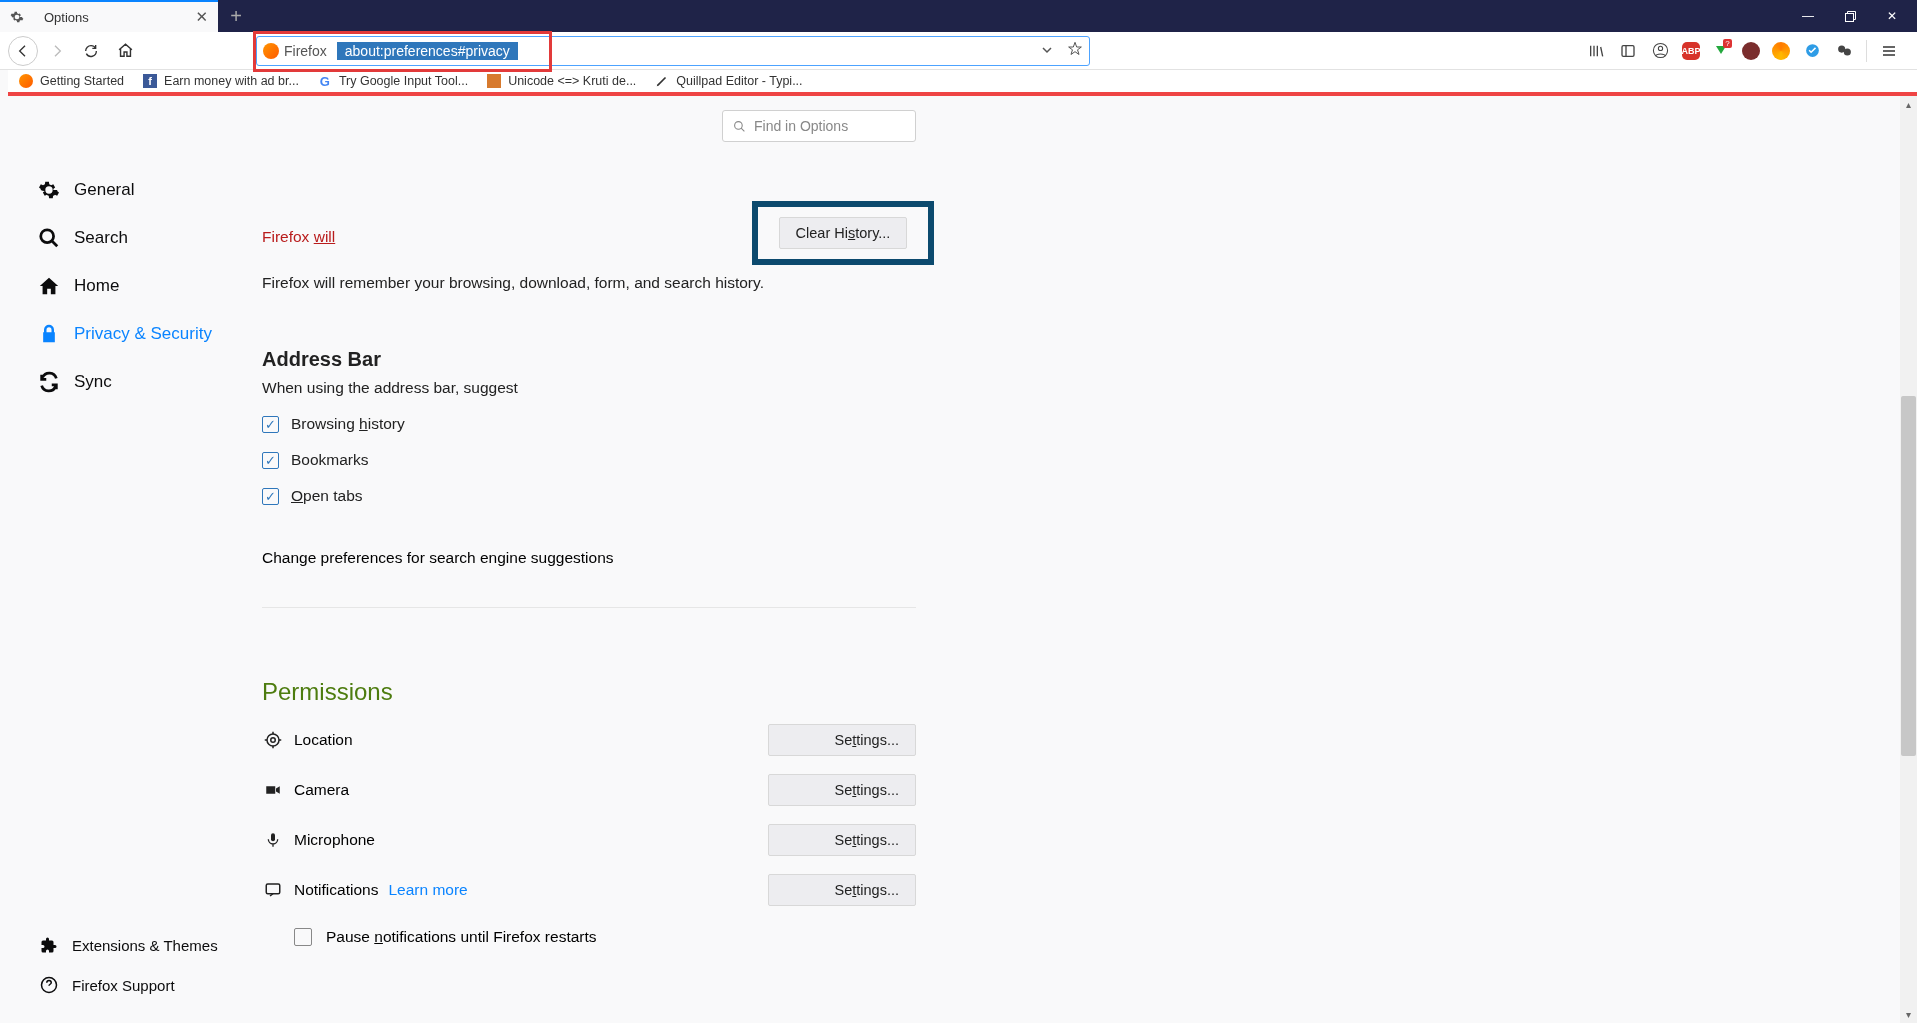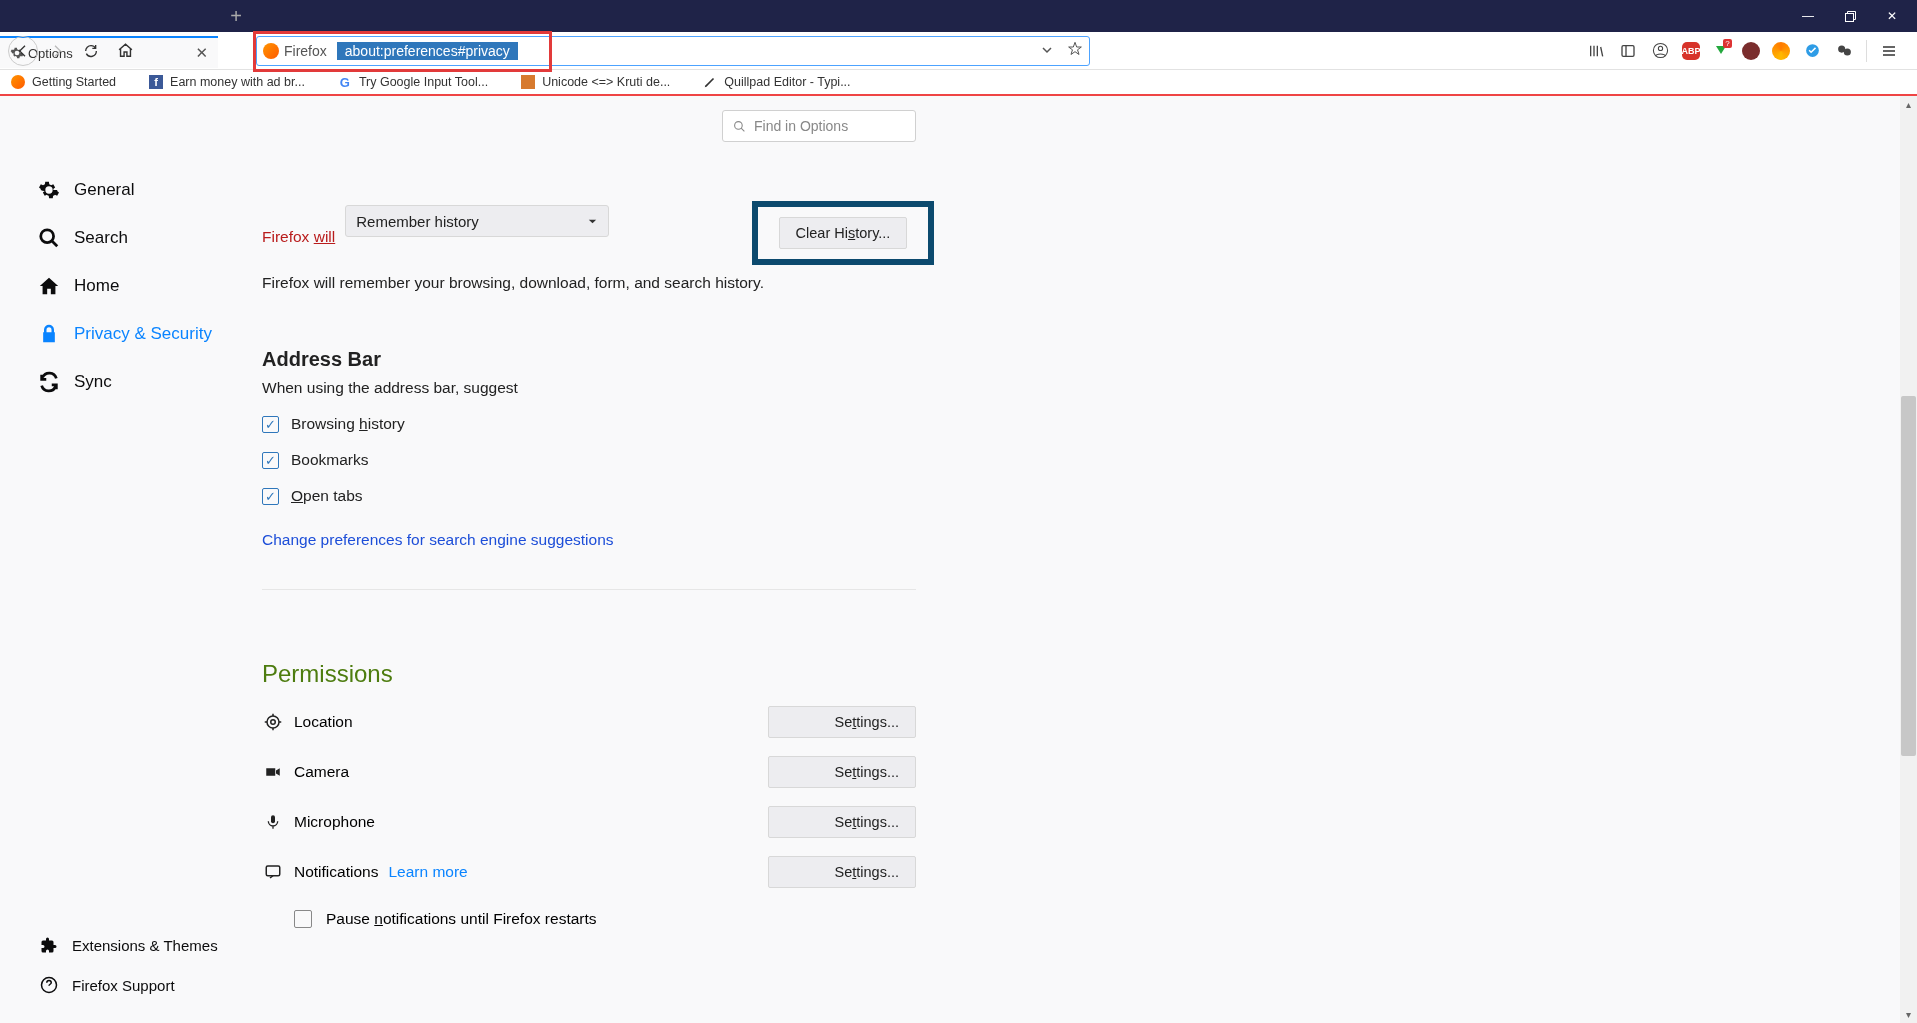--- a/index.html
+++ b/index.html
@@ -1,20 +1,20 @@
 <!DOCTYPE html>
 <html><head>
 <meta charset="utf-8">
 <style>
 * { margin: 0; padding: 0; box-sizing: border-box; font-family: "Segoe UI", Arial, sans-serif; }
 body { background: #f9f9fa; width: 1917px; height: 1023px; overflow: hidden; position: relative; }
 
 
 .tab-bar { height: 32px; background: #1f2348; display: flex; align-items: stretch; }
-.tab { background: #f9f9fa; width: 218px; height: 32px; display: flex; align-items: center; padding: 0 10px 0 10px; font-size: 13px; color: #333; gap: 4px; border-top: 2px solid #0a84ff; margin-top: 36px; }
+.tab { background: #f9f9fa; width: 218px; height: 32px; display: flex; align-items: center; padding: 0 10px 0 10px; font-size: 13px; color: #333; gap: 20px; border-top: 2px solid #0a84ff; }
 .tab .gear { width: 14px; height: 14px; }
 .tab .title { flex: 1; }
 .tab .close { font-size: 15px; color: #555; cursor: pointer; }
 .newtab { width: 36px; display: flex; align-items: center; justify-content: center; color: #aaa; font-size: 20px; }
 .win-controls { margin-left: auto; display: flex; align-items: center; gap: 28px; padding-right: 18px; color: #fff; font-size: 12px; }
 .win-controls span { width: 14px; height: 14px; display: inline-flex; align-items: center; justify-content: center; }
 
 
 .nav-toolbar { height: 38px; background: #fff; border-bottom: 1px solid #e2e2e2; display: flex; align-items: center; padding: 0 8px; gap: 4px; }
 .nav-btn { width: 30px; height: 30px; display: flex; align-items: center; justify-content: center; color: #555; border-radius: 4px; }
@@ -28,21 +28,21 @@
 .url-actions { margin-left: auto; display: flex; align-items: center; gap: 14px; color: #555; }
 .right-icons { margin-left: auto; display: flex; align-items: center; gap: 12px; padding-right: 10px; }
 .ricon { width: 20px; height: 20px; display:flex; align-items:center; justify-content:center; color:#444;}
 .badge-red { width:18px;height:18px;background:#d7332a;border-radius:5px;color:#fff;font-size:9px;font-weight:700;display:flex;align-items:center;justify-content:center; }
 .arrow-dn { position:relative;width:18px;height:18px; }
 .arrow-dn:before{content:"";position:absolute;left:4px;top:4px;border-left:5px solid transparent;border-right:5px solid transparent;border-top:8px solid #24a83e;}
 .arrow-dn:after{content:"?";position:absolute;right:-2px;top:-3px;background:#d33;color:#fff;font-size:8px;width:9px;height:9px;text-align:center;line-height:9px;border-radius:2px;}
 .rdot{width:18px;height:18px;border-radius:50%;}
 
 
-.bookmarks { height: 26px; background: #fff; display: flex; align-items: center; padding: 0 10px; gap: 32px; font-size: 12.5px; color: #333; border-bottom: 2px solid #ef4444; }
+.bookmarks { height: 26px; background: #fff; display: flex; align-items: center; padding: 0 10px; gap: 18px; font-size: 12.5px; color: #333; border-bottom: 4px solid #ef4444; margin-left: 8px; }
 .bm { display: flex; align-items:center; gap:6px; }
 .bm-ico { width:16px; height:16px; display:flex; align-items:center; justify-content:center; }
 
 
 .page { position: absolute; top: 96px; left: 0; right: 0; bottom: 0; background: #f9f9fa; display: flex; }
 .sidebar { width: 240px; padding: 70px 0 4px 38px; text-align: right; }
 .side-item { display: flex; align-items: center; gap: 14px; font-size: 17px; color: #0c0c0d; height: 48px; cursor: pointer; }
 .side-item.active { color: #0a84ff; }
 .side-item .sico { width: 22px; height: 22px; display:flex; align-items:center; justify-content:center; }
 .side-bottom { position: absolute; bottom: 18px; left: 38px; }
@@ -56,21 +56,21 @@
 .select { width: 264px; height: 32px; background: #ededf0; border:1px solid #d8d8d8; border-radius:3px; display:flex; align-items:center; padding:0 10px; font-size:15px; color:#222; justify-content:space-between; }
 .desc { font-size: 15.5px; color: #222; margin-top: 28px; }
 .clear-wrap { position:absolute; left:512px; top:105px; width: 182px; height: 64px; border:6px solid #0c4a6e; display:flex; align-items:center; justify-content:center; }
 .btn { background:#ededf0; border:1px solid #d8d8d8; height:32px; padding:0 16px; font-size:14.5px; color:#222; border-radius:2px; }
 .btn.wide{ width:148px; text-align:right; }
 
 .section-h { font-weight:600; font-size:20px; color:#222; margin-top: 56px; }
 .subtxt { font-size: 15.5px; color:#222; margin-top: 8px; }
 .chk-row { display:flex; align-items:center; gap:12px; margin-top: 18px; font-size:15.5px; color:#222; }
 .chk { width:17px; height:17px; border:1.5px solid #2f77bb; border-radius:2px; display:flex; align-items:center; justify-content:center; color:#2f77bb; font-size:13px; }
-.link { color:#1d4ed8; font-size:15.5px; margin-top: 26px; display:inline-block; }
+.link { color:#000000; font-size:15.5px; margin-top: 44px; display:inline-block; }
 
 .perm-h { font-weight: 300; font-size: 24px; color:#4d7c0f; margin-top: 70px; }
 .perm-row { display:flex; align-items:center; width: 654px; margin-top: 18px; font-size:15.5px; }
 .perm-row .pico { width:22px; margin-right:10px; display:flex; justify-content:center; }
 .perm-row .plabel { flex:0 0 auto; }
 .perm-row .plink { color:#0a84ff; margin-left: 10px; }
 .perm-row .btn { margin-left:auto; }
 .pause-row { display:flex; align-items:center; gap:14px; margin-top:22px; margin-left:32px; font-size:15.5px;}
 .empty-chk{ width:18px; height:18px; border:1.5px solid #888; border-radius:2px; }
 
@@ -295,26 +295,20 @@
     <div class="search-opts">
       <svg width="13" height="13" viewBox="0 0 24 24" fill="none" stroke="#888" stroke-width="2">
           <circle cx="10" cy="10" r="7"></circle>
           <path d="M21 21l-6-6"></path>
         </svg>
       <span>Find in Options</span>
     </div>
 
     <div class="row1">
       <span class="lbl"><span>Firefox </span><span class="u">will</span></span>
-      <div class="select">
-          <span>Remember history</span>
-          <svg width="11" height="11" viewBox="0 0 12 12" fill="#333">
-            <path d="M2 4l4 4 4-4z"></path>
-          </svg>
-        </div>
     </div>
     <div class="desc">Firefox will remember your browsing, download, form, and search history.</div>
 
     <div class="clear-wrap">
       <button class="btn"><span>Clear Hi</span><span class="u">s</span><span>tory...</span></button>
     </div>
 
     <div class="section-h">Address Bar</div>
     <div class="subtxt">When using the address bar, suggest</div>
     <div class="chk-row">

